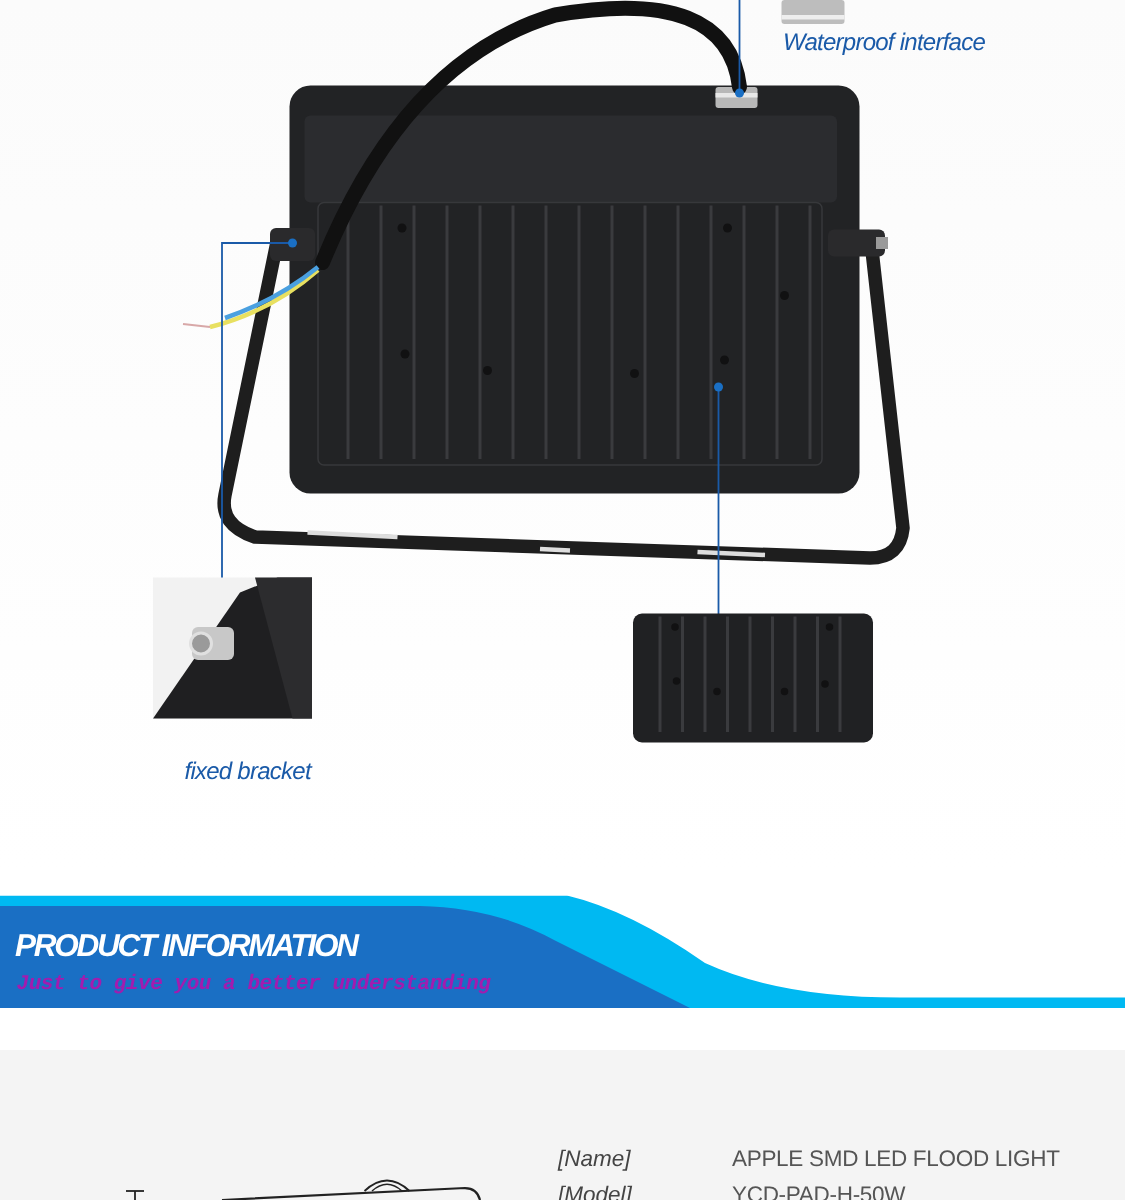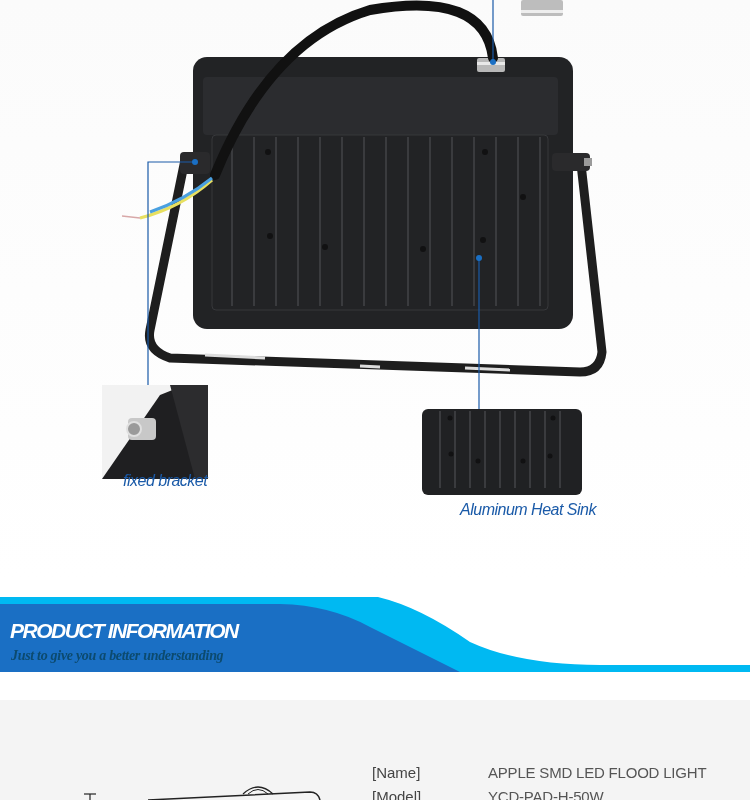--- a/index.html
+++ b/index.html
@@ -12,45 +12,45 @@
   .callout-label {
     position: absolute;
     font-family: "Liberation Sans", sans-serif;
     font-style: italic;
     color: #1a5aa8;
     font-size: 16px;
     letter-spacing: -0.5px;
     white-space: nowrap;
   }
   .lbl-waterproof { left: 522px; top: 20px; }
-  .lbl-bracket { left: 123px; top: 472px; }
+  .lbl-bracket { left: 123px; top: 506px; }
   .lbl-heatsink { left: 460px; top: 501px; }
 
   .banner { position: absolute; left: 0; top: 597px; width: 750px; height: 78px; }
   .banner svg { position: absolute; left: 0; top: 0; }
   .banner-title {
     position: absolute; left: 10px; top: 619px;
     font-family: "Liberation Sans", sans-serif;
     font-weight: bold; font-style: italic;
     font-size: 21px; color: #ffffff; letter-spacing: -1.5px;
     white-space: nowrap;
   }
   .banner-subtitle {
     position: absolute; left: 11px; top: 648px;
-    font-family: Liberation Serif, serif;
+    font-family: Liberation Mono, monospace;
     font-weight: bold; font-style: italic;
-    font-size: 14px; color: #0c4a6e; letter-spacing: -0.3px;
+    font-size: 14px; color: #a21caf; letter-spacing: -0.3px;
     white-space: nowrap;
     text-align: right;
   }
 
   .info-section { position: absolute; left: 0; top: 700px; width: 750px; height: 100px; background: #f4f4f4; overflow: hidden; }
   .info-section svg { position: absolute; left: 0; top: 0; }
   .spec-row { position: absolute; left: 372px; display: flex; font-family: "Liberation Sans", sans-serif; font-size: 15px; white-space: nowrap; }
-  .spec-key { color: #444444; width: 71px; font-weight: normal; }
+  .spec-key { color: #444444; width: 71px; font-weight: normal; font-style: italic; }
   .spec-val { color: #555555; letter-spacing: -0.2px; margin-left: 45px; }
   .row-0 { top: 764px; }
   .row-1 { top: 788px; }
 </style>
 </head>
 <body>
 
 <div class="photo-section">
   <svg width="750" height="580" viewBox="0 0 750 580">
     <defs>
@@ -149,22 +149,22 @@
         <circle cx="450" cy="418" r="2.5"></circle>
           <circle cx="553" cy="418" r="2.5"></circle>
         <circle cx="451" cy="454" r="2.5"></circle>
           <circle cx="478" cy="461" r="2.5"></circle>
         <circle cx="523" cy="461" r="2.5"></circle>
           <circle cx="550" cy="456" r="2.5"></circle>
       </g>
     </g>
   </svg>
 
+  <span class="callout-label lbl-waterproof">Waterproof interface</span>
   <span class="callout-label lbl-bracket">fixed bracket</span>
-  <span class="callout-label lbl-heatsink">Aluminum Heat Sink</span>
 </div>
 
 <div class="banner">
   <svg width="750" height="78" viewBox="0 0 750 78">
     <path d="M0 0 L378 0 Q420 10 470 45 Q520 68 600 68 L750 68 L750 75 L0 75 Z" fill="#00b9f2"></path>
     <path d="M0 7 L280 7 Q330 8 370 30 Q420 55 460 75 L0 75 Z" fill="#1a6fc4"></path>
   </svg>
 </div>
 <div class="banner-title">PRODUCT INFORMATION</div>
 <div class="banner-subtitle">Just to give you a better understanding</div>

